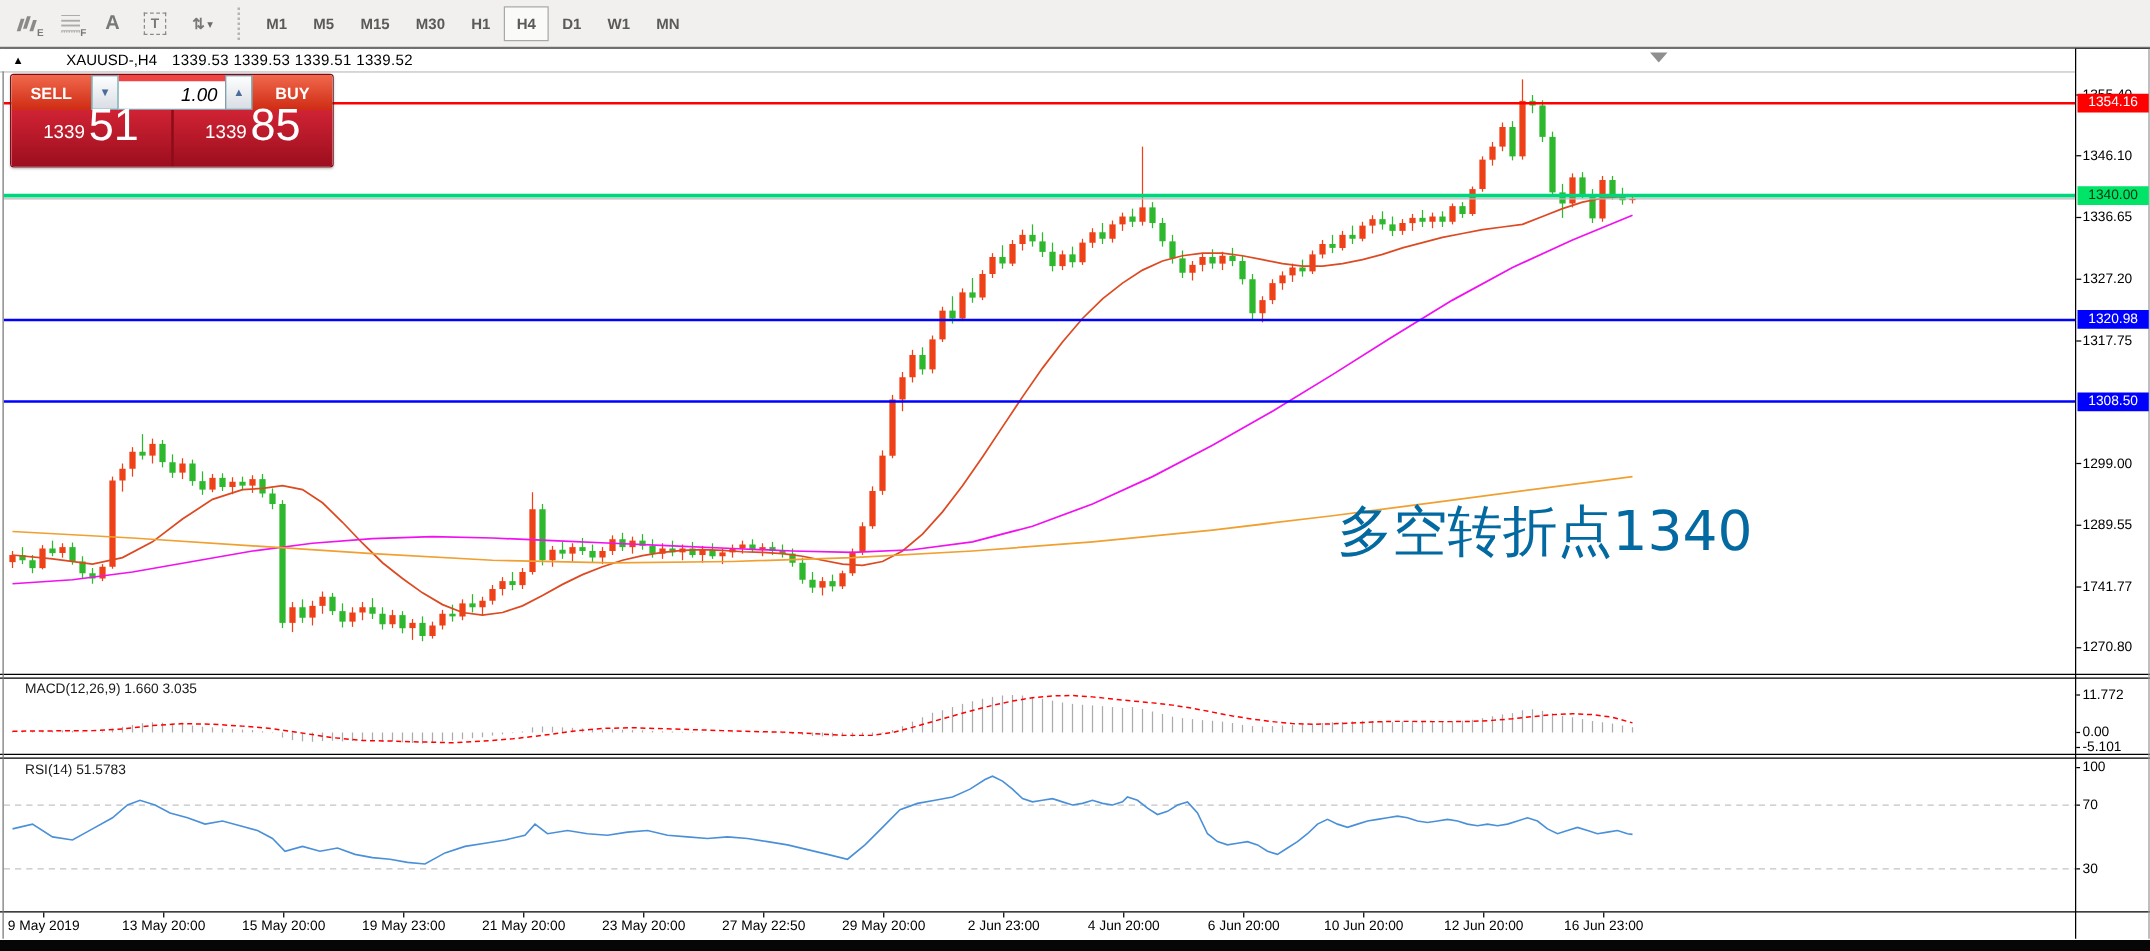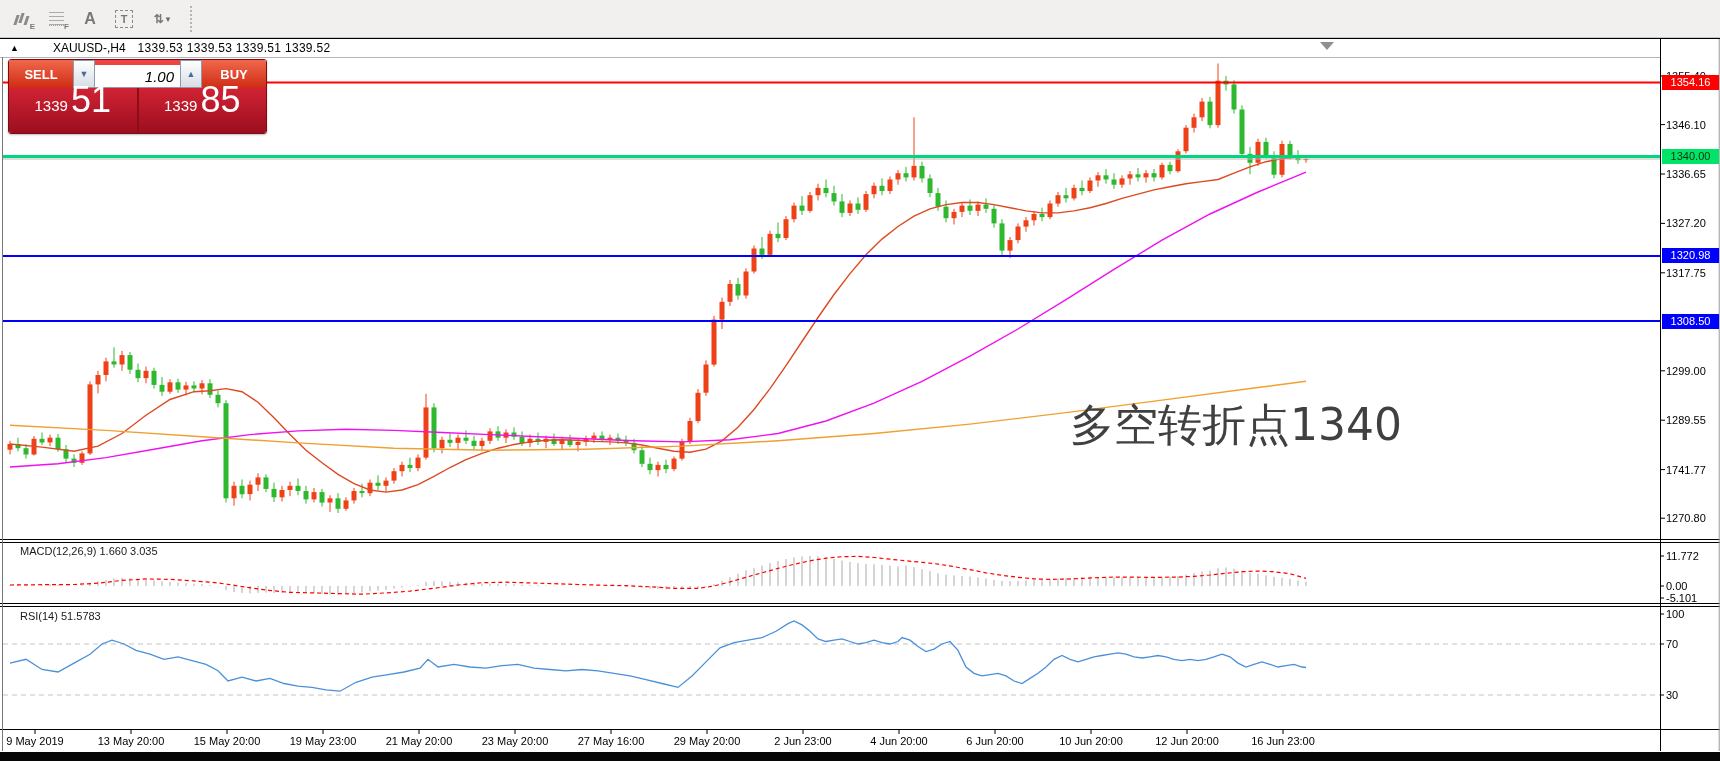--- a/index.html
+++ b/index.html
@@ -97,20 +97,31 @@
       <span class="glyph-big">A</span>
     </div>
     <div class="tool-btn">
       <span class="t-dashed">T</span>
     </div>
     <div class="tool-btn" style="width:40px">
       <span class="glyph-big" style="font-size:12px">⇅</span>
       <span class="caret">▾</span>
     </div>
     <div class="tb-sep"></div>
+    <div id="timeframe-group" style="display: flex;">
+        <div class="tf-btn">M1</div>
+        <div class="tf-btn">M5</div>
+        <div class="tf-btn">M15</div>
+        <div class="tf-btn">M30</div>
+        <div class="tf-btn">H1</div>
+        <div class="tf-btn active">H4</div>
+        <div class="tf-btn">D1</div>
+        <div class="tf-btn">W1</div>
+        <div class="tf-btn">MN</div>
+      </div>
   </div>
 
   <div id="title-strip">
     <span id="panel-toggle">▲</span>
     <span id="title-symbol">XAUUSD-,H4</span>
     <span id="title-ohlc">1339.53 1339.53 1339.51 1339.52</span>
   </div>
 
   <svg id="chart-svg" width="1720" height="761">
       <line x1="10" y1="440.8" x2="10" y2="454.4" stroke="#ee4118" stroke-width="1"></line>
@@ -677,21 +688,21 @@
     </div>
   </div>
 
   <div class="pane-title" style="top:545px">
     <span>MACD(12,26,9)</span> <span>1.660 3.035</span>
   </div>
   <div class="pane-title" style="top:610px">
     <span>RSI(14)</span> <span>51.5783</span>
   </div>
 
-  <div id="annotation" style="color: #404040;">多空转折点1340</div>
+  <div id="annotation" style="color: #0369a1;">多空转折点1340</div>
 
   <div id="label-layer">
       <div class="axis-label" style="top: 69px;">1355.40</div>
       <div class="axis-label" style="top: 117.611px;">1346.10</div>
       <div class="axis-label" style="top: 167.005px;">1336.65</div>
       <div class="axis-label" style="top: 216.4px;">1327.20</div>
       <div class="axis-label" style="top: 265.795px;">1317.75</div>
       <div class="axis-label" style="top: 363.8px;">1299.00</div>
       <div class="axis-label" style="top: 413.195px;">1289.55</div>
       <div class="axis-label" style="top: 462.589px;">1741.77</div>
@@ -705,21 +716,21 @@
       <div class="ind-label" style="top: 592px;">-5.101</div>
       <div class="ind-label" style="top: 608px;">100</div>
       <div class="ind-label" style="top: 638px;">70</div>
       <div class="ind-label" style="top: 689px;">30</div>
       <div class="time-label" style="left: 35px;">9 May 2019</div>
       <div class="time-label" style="left: 131px;">13 May 20:00</div>
       <div class="time-label" style="left: 227px;">15 May 20:00</div>
       <div class="time-label" style="left: 323px;">19 May 23:00</div>
       <div class="time-label" style="left: 419px;">21 May 20:00</div>
       <div class="time-label" style="left: 515px;">23 May 20:00</div>
-      <div class="time-label" style="left: 611px;">27 May 16:00</div>
+      <div class="time-label" style="left: 611px;">27 May 22:50</div>
       <div class="time-label" style="left: 707px;">29 May 20:00</div>
       <div class="time-label" style="left: 803px;">2 Jun 23:00</div>
       <div class="time-label" style="left: 899px;">4 Jun 20:00</div>
       <div class="time-label" style="left: 995px;">6 Jun 20:00</div>
       <div class="time-label" style="left: 1091px;">10 Jun 20:00</div>
       <div class="time-label" style="left: 1187px;">12 Jun 20:00</div>
       <div class="time-label" style="left: 1283px;">16 Jun 23:00</div>
     </div>
 
   <div id="bottom-bar"></div>

